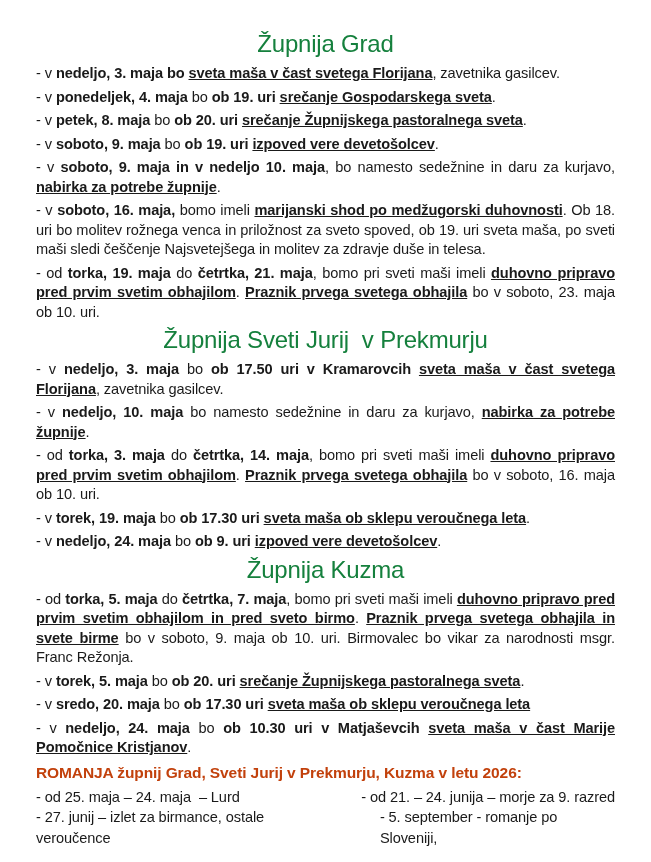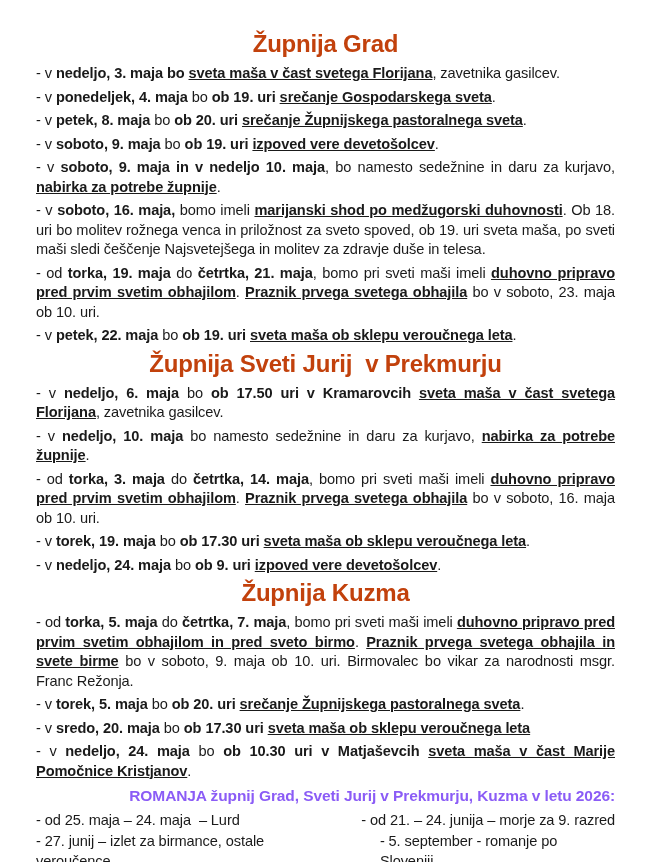--- a/index.html
+++ b/index.html
@@ -12,42 +12,42 @@
     letter-spacing: -0.1px;
     -webkit-font-smoothing: antialiased;
   }
   .doc {
     padding: 30px 36px 0 36px;
     box-sizing: border-box;
   }
   h1.sec-heading {
     font-size: 24px;
     line-height: 28px;
-    font-weight: 700;
+    font-weight: 400;
     text-align: center;
-    color: #c2410c;
+    color: #15803d;
     margin: 0 0 6px 0;
     white-space: pre-wrap;
     letter-spacing: -0.2px;
   }
   p.para {
     font-size: 14.6px;
     line-height: 19.5px;
     margin: 0 0 4px 0;
     text-align: justify;
   }
   .b  { font-weight: 700; }
   .bu { font-weight: 700; text-decoration: underline; margin-top: 32px; }
   .romanja { margin-top: 2px; }
   .rom-heading {
     font-weight: 700;
     font-size: 15.5px;
     line-height: 22px;
-    text-align: right;
-    color: #8b5cf6;
+    text-align: left;
+    color: #c2410c;
     margin: 2px 0 3px 0;
   }
   .rom-row {
     display: flex;
     justify-content: space-between;
     font-size: 14.6px;
     line-height: 20.5px;
   }
   .rom-left  { white-space: pre-wrap; }
   .rom-right { white-space: pre-wrap; margin-left: 42px; }
@@ -59,26 +59,25 @@
 
   <section>
     <h1 class="sec-heading">Župnija Grad</h1>
     <p class="para"><span>- v </span><span class="b">nedeljo, 3. maja bo </span><span class="bu">sveta maša v čast svetega Florijana</span><span>, zavetnika gasilcev.</span></p>
     <p class="para"><span>- v </span><span class="b">ponedeljek, 4. maja</span><span> bo </span><span class="b">ob 19. uri </span><span class="bu">srečanje Gospodarskega sveta</span><span>.</span></p>
     <p class="para"><span>- v </span><span class="b">petek, 8. maja</span><span> bo </span><span class="b">ob 20. uri </span><span class="bu">srečanje Župnijskega pastoralnega sveta</span><span>.</span></p>
     <p class="para"><span>- v </span><span class="b">soboto, 9. maja</span><span> bo </span><span class="b">ob 19. uri </span><span class="bu">izpoved vere devetošolcev</span><span>.</span></p>
     <p class="para"><span>- v </span><span class="b">soboto, 9. maja in v nedeljo 10. maja</span><span>, bo namesto sedežnine in daru za kurjavo, </span><span class="bu">nabirka za potrebe župnije</span><span>.</span></p>
     <p class="para"><span>- v </span><span class="b">soboto, 16. maja,</span><span> bomo imeli </span><span class="bu">marijanski shod po medžugorski duhovnosti</span><span>. Ob 18. uri bo molitev rožnega venca in priložnost za sveto spoved, ob 19. uri sveta maša, po sveti maši sledi češčenje Najsvetejšega in molitev za zdravje duše in telesa.</span></p>
     <p class="para"><span>- od </span><span class="b">torka, 19. maja</span><span> do </span><span class="b">četrtka, 21. maja</span><span>, bomo pri sveti maši imeli </span><span class="bu">duhovno pripravo pred prvim svetim obhajilom</span><span>. </span><span class="bu">Praznik prvega svetega obhajila</span><span> bo v soboto, 23. maja ob 10. uri.</span></p>
-    <p class="para"><span>- v </span><span class="b">petek, 22. maja</span><span> bo </span><span class="b">ob 19. uri </span><span class="bu">sveta maša ob sklepu veroučnega leta</span><span>.</span></p>
   </section>
 
   <section>
     <h1 class="sec-heading">Župnija Sveti Jurij  v Prekmurju</h1>
-    <p class="para"><span>- v </span><span class="b">nedeljo, 6. maja</span><span> bo </span><span class="b">ob 17.50 uri v Kramarovcih </span><span class="bu">sveta maša v čast svetega Florijana</span><span>, zavetnika gasilcev.</span></p>
+    <p class="para"><span>- v </span><span class="b">nedeljo, 3. maja</span><span> bo </span><span class="b">ob 17.50 uri v Kramarovcih </span><span class="bu">sveta maša v čast svetega Florijana</span><span>, zavetnika gasilcev.</span></p>
     <p class="para"><span>- v </span><span class="b">nedeljo, 10. maja</span><span> bo namesto sedežnine in daru za kurjavo, </span><span class="bu">nabirka za potrebe župnije</span><span>.</span></p>
     <p class="para"><span>- od </span><span class="b">torka, 3. maja</span><span> do </span><span class="b">četrtka, 14. maja</span><span>, bomo pri sveti maši imeli </span><span class="bu">duhovno pripravo pred prvim svetim obhajilom</span><span>. </span><span class="bu">Praznik prvega svetega obhajila</span><span> bo v soboto, 16. maja ob 10. uri.</span></p>
     <p class="para"><span>- v </span><span class="b">torek, 19. maja</span><span> bo </span><span class="b">ob 17.30 uri </span><span class="bu">sveta maša ob sklepu veroučnega leta</span><span>.</span></p>
     <p class="para"><span>- v </span><span class="b">nedeljo, 24. maja</span><span> bo </span><span class="b">ob 9. uri </span><span class="bu">izpoved vere devetošolcev</span><span>.</span></p>
   </section>
 
   <section>
     <h1 class="sec-heading">Župnija Kuzma</h1>
     <p class="para"><span>- od </span><span class="b">torka, 5. maja</span><span> do </span><span class="b">četrtka, 7. maja</span><span>, bomo pri sveti maši imeli </span><span class="bu">duhovno pripravo pred prvim svetim obhajilom in pred sveto birmo</span><span>. </span><span class="bu">Praznik prvega svetega obhajila in svete birme</span><span> bo v soboto, 9. maja ob 10. uri. Birmovalec bo vikar za narodnosti msgr. Franc Režonja.</span></p>
     <p class="para"><span>- v </span><span class="b">torek, 5. maja</span><span> bo </span><span class="b">ob 20. uri </span><span class="bu">srečanje Župnijskega pastoralnega sveta</span><span>.</span></p>

